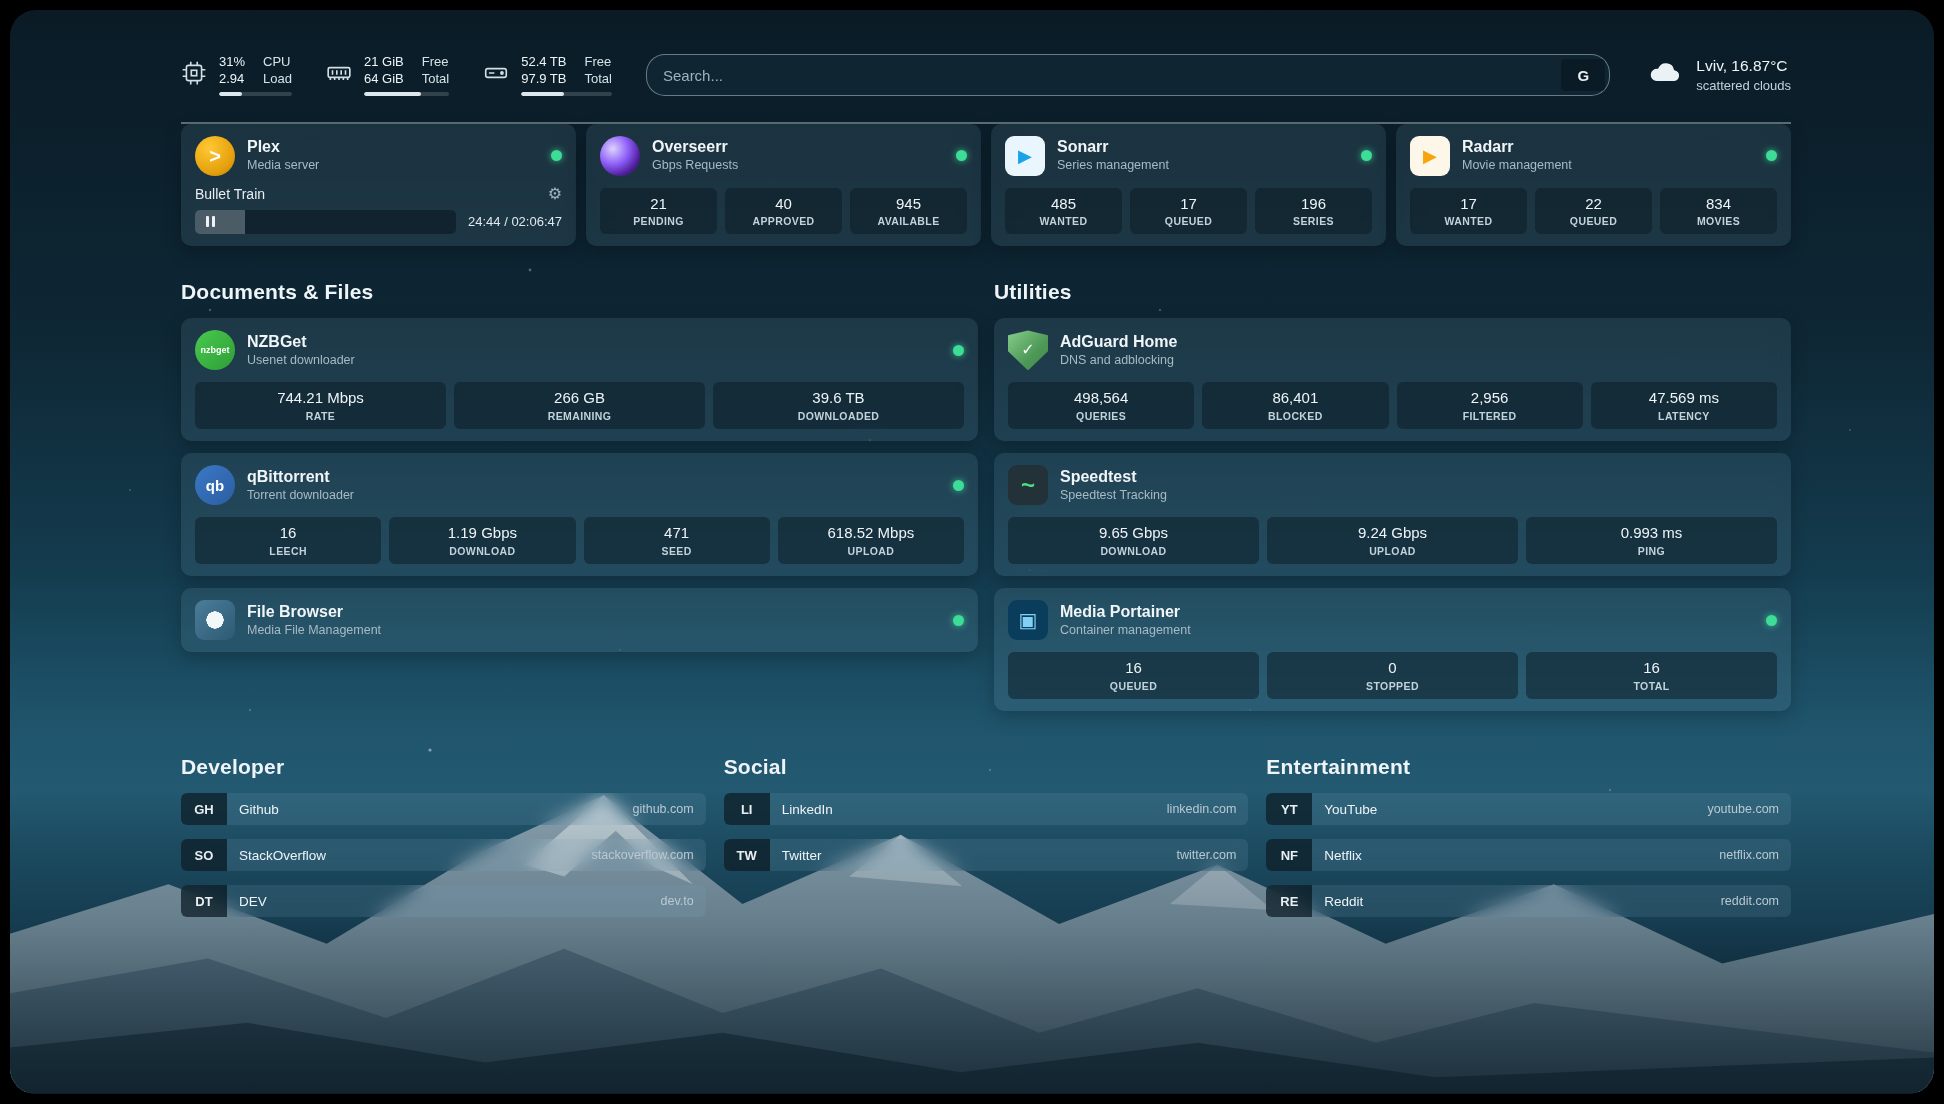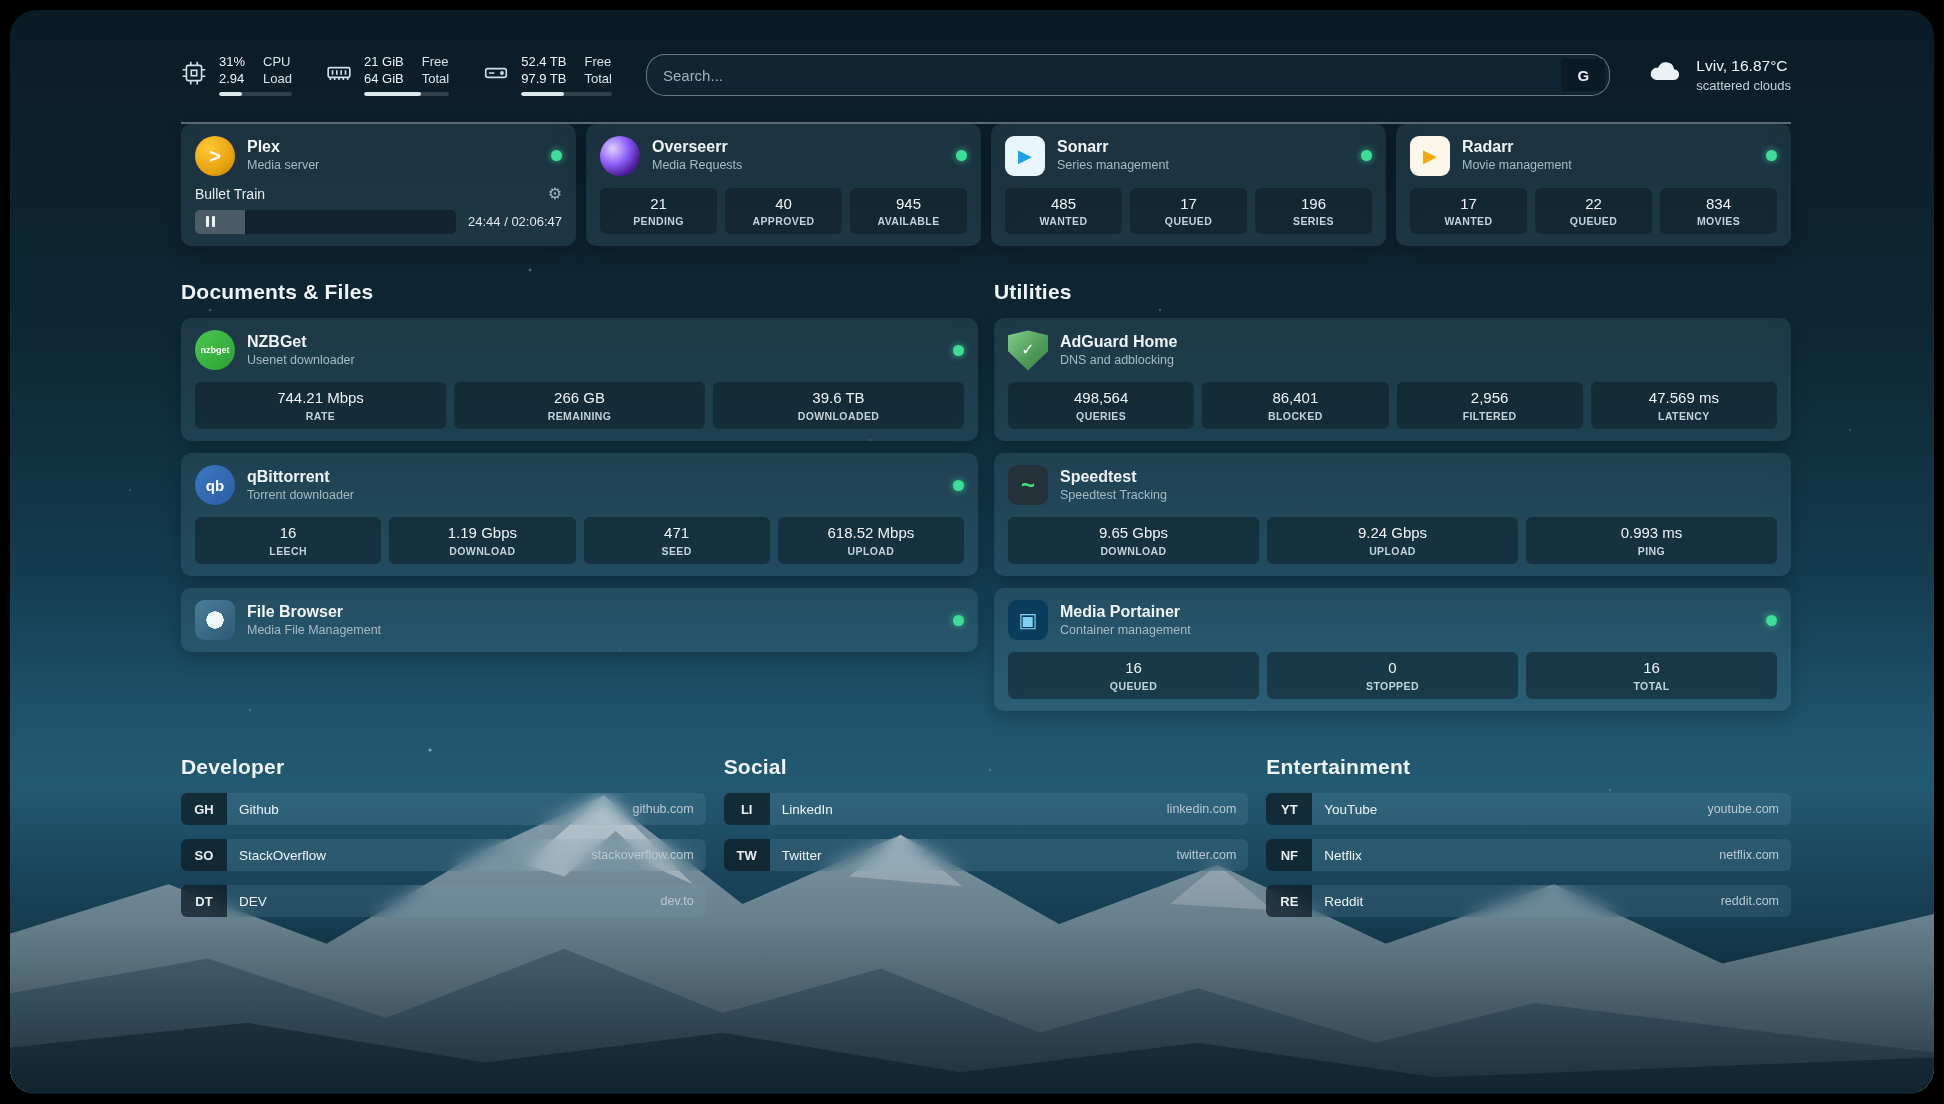--- a/index.html
+++ b/index.html
@@ -26,21 +26,21 @@
   .sys-bar{margin-top:5px;height:4px;border-radius:2px;background:rgba(255,255,255,.16);overflow:hidden;}
   .sys-bar .fill{height:100%;background:#dde7ec;border-radius:2px;}
   .searchwrap{flex:1;display:flex;align-items:center;position:relative;}
   .search-input{flex:1;height:42px;box-sizing:border-box;background:rgba(22,44,58,.55);
     border:1.5px solid rgba(214,228,235,.45);border-radius:6px;color:#e8eef2;font-size:15px;
     padding:0 58px 0 16px;outline:none;font-family:inherit;}
   .search-input::placeholder{color:#9db3bd;}
   .g-btn{position:absolute;right:5px;top:5px;bottom:5px;width:44px;border-radius:4px;
     background:rgba(10,26,36,.85);display:flex;align-items:center;justify-content:center;
     font-size:15px;font-weight:600;color:#e8eef2;}
-  .weather{display:flex;align-items:flex-start;gap:12px;}
+  .weather{display:flex;align-items:center;gap:12px;}
   .weather .wx-txt{display:flex;flex-direction:column;line-height:1.35;}
   .wx-loc{font-size:15.5px;color:#f0f5f8;}
   .wx-cond{font-size:13px;color:#c3d3db;}
   .divider{height:1.5px;background:rgba(226,238,244,.38);margin-top:16px;}
 
   
   h2.sec{font-size:21px;font-weight:600;color:#eef4f7;margin:0 0 14px;letter-spacing:.2px;}
   .media-sec h2.sec{margin-top:84px;}
   .cards-row{display:grid;grid-template-columns:repeat(4,1fr);gap:10px;}
   .two-col{display:grid;grid-template-columns:1fr 1fr;gap:16px;margin-top:34px;align-items:start;}
@@ -256,21 +256,21 @@
                 </div>
                 <div class="ptime" data-interactable="false">24:44 / 02:06:47</div>
               </div>
             </div>
           </div>
           <div class="card" data-interactable="true">
             <div class="card-head" data-interactable="false">
               <div class="svc-icon circle" data-interactable="false" style="background: radial-gradient(circle at 32% 32%, rgb(222, 210, 255) 0%, rgb(139, 92, 246) 42%, rgb(76, 29, 149) 72%, rgb(36, 27, 77) 100%);"></div>
               <div class="titles" data-interactable="false">
                 <div class="svc-name" data-interactable="false">Overseerr</div>
-                <div class="svc-desc" data-interactable="false">Media Requests</div>
+                <div class="svc-desc" data-interactable="false">Gbps Requests</div>
               </div>
               <div class="dot" data-interactable="false"></div>
             </div>
             <div class="stats" data-interactable="false" style="grid-template-columns: repeat(3, 1fr);">
               <div class="stat" data-interactable="false">
                 <div class="stat-val" data-interactable="false">21</div>
                 <div class="stat-lbl" data-interactable="false">PENDING</div>
               </div>
               <div class="stat" data-interactable="false">
                 <div class="stat-val" data-interactable="false">40</div>

